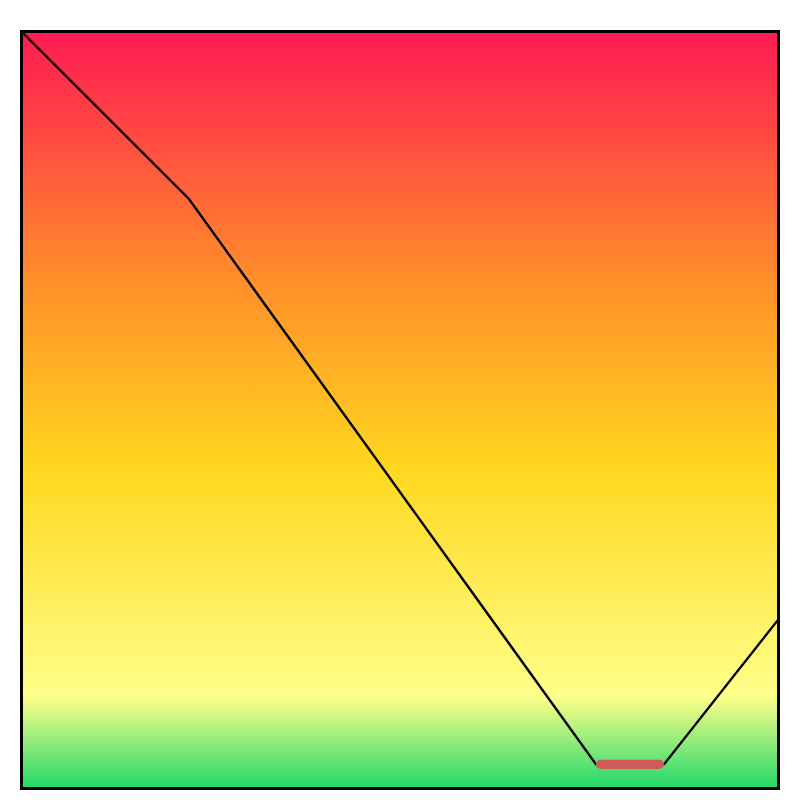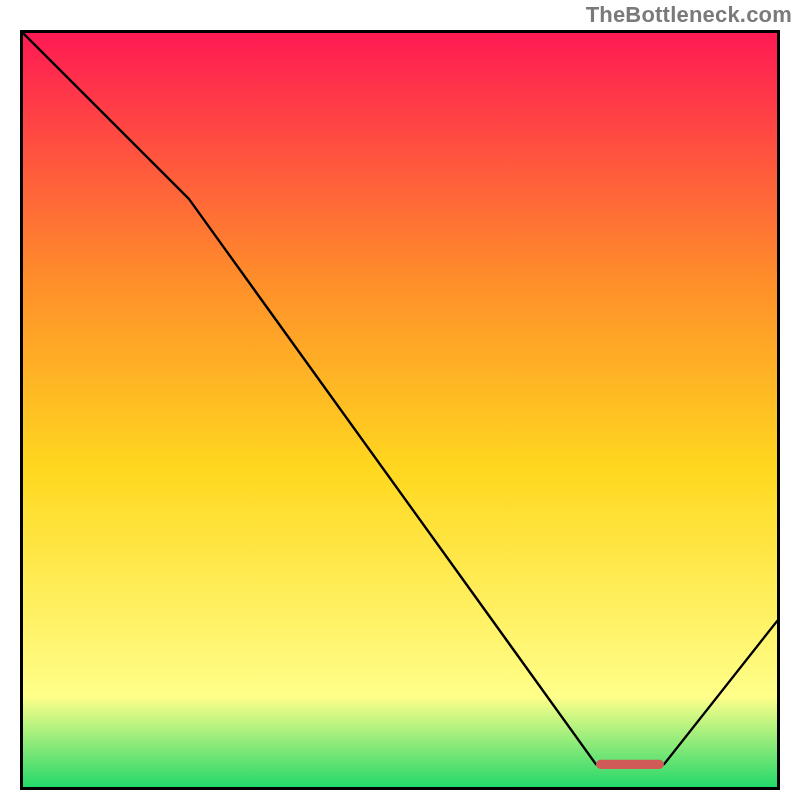--- a/index.html
+++ b/index.html
@@ -49,21 +49,20 @@
   }
   .flat-marker {
     fill: #cf5b58;
   }
 </style>
 </head>
 <body>
 
 <div class="frame">
 
-  <div class="watermark">TheBottleneck.com</div>
 
   <div class="plot-wrap">
     <svg class="plot" viewBox="0 0 100 100" preserveAspectRatio="none">
       <defs>
         <linearGradient id="bg-grad" x1="0" y1="0" x2="0" y2="1">
           <stop id="g0" offset="0%" stop-color="#ff1a53"></stop>
           <stop id="g1" offset="33%" stop-color="#ff8f2a"></stop>
           <stop id="g2" offset="58%" stop-color="#ffd81f"></stop>
           <stop id="g3" offset="88%" stop-color="#ffff8a"></stop>
           <stop id="g4" offset="100%" stop-color="#24d86a"></stop>

